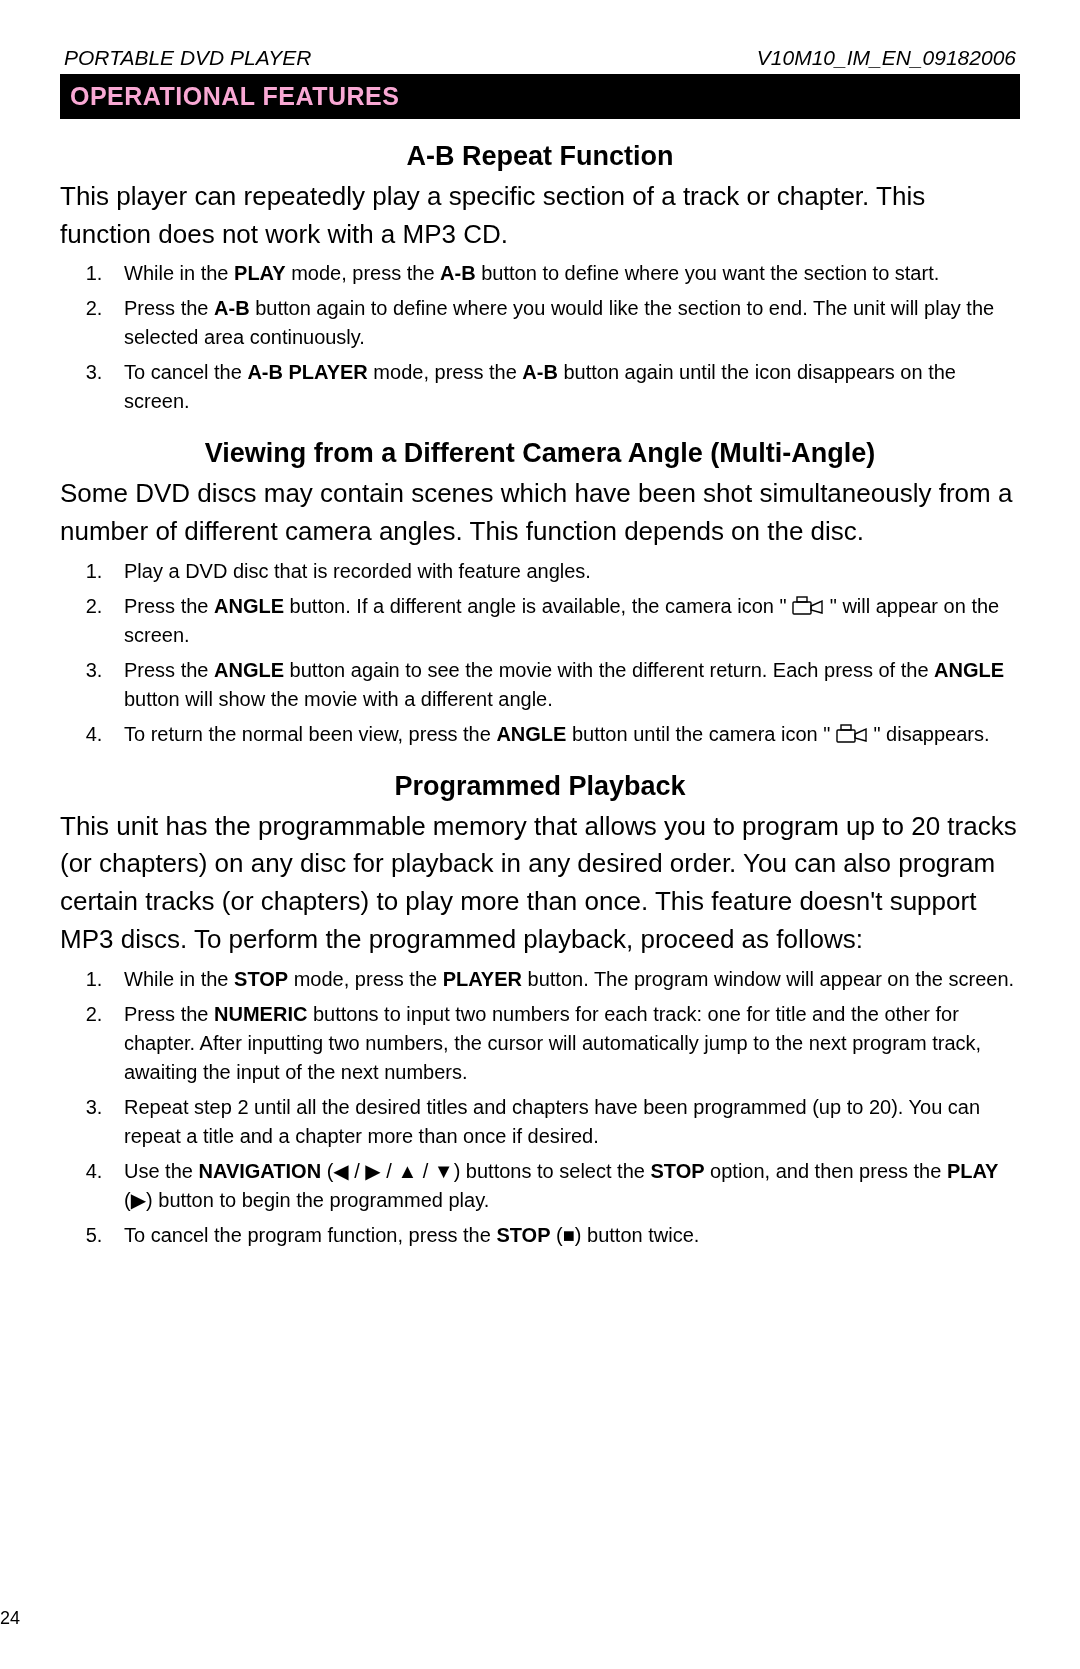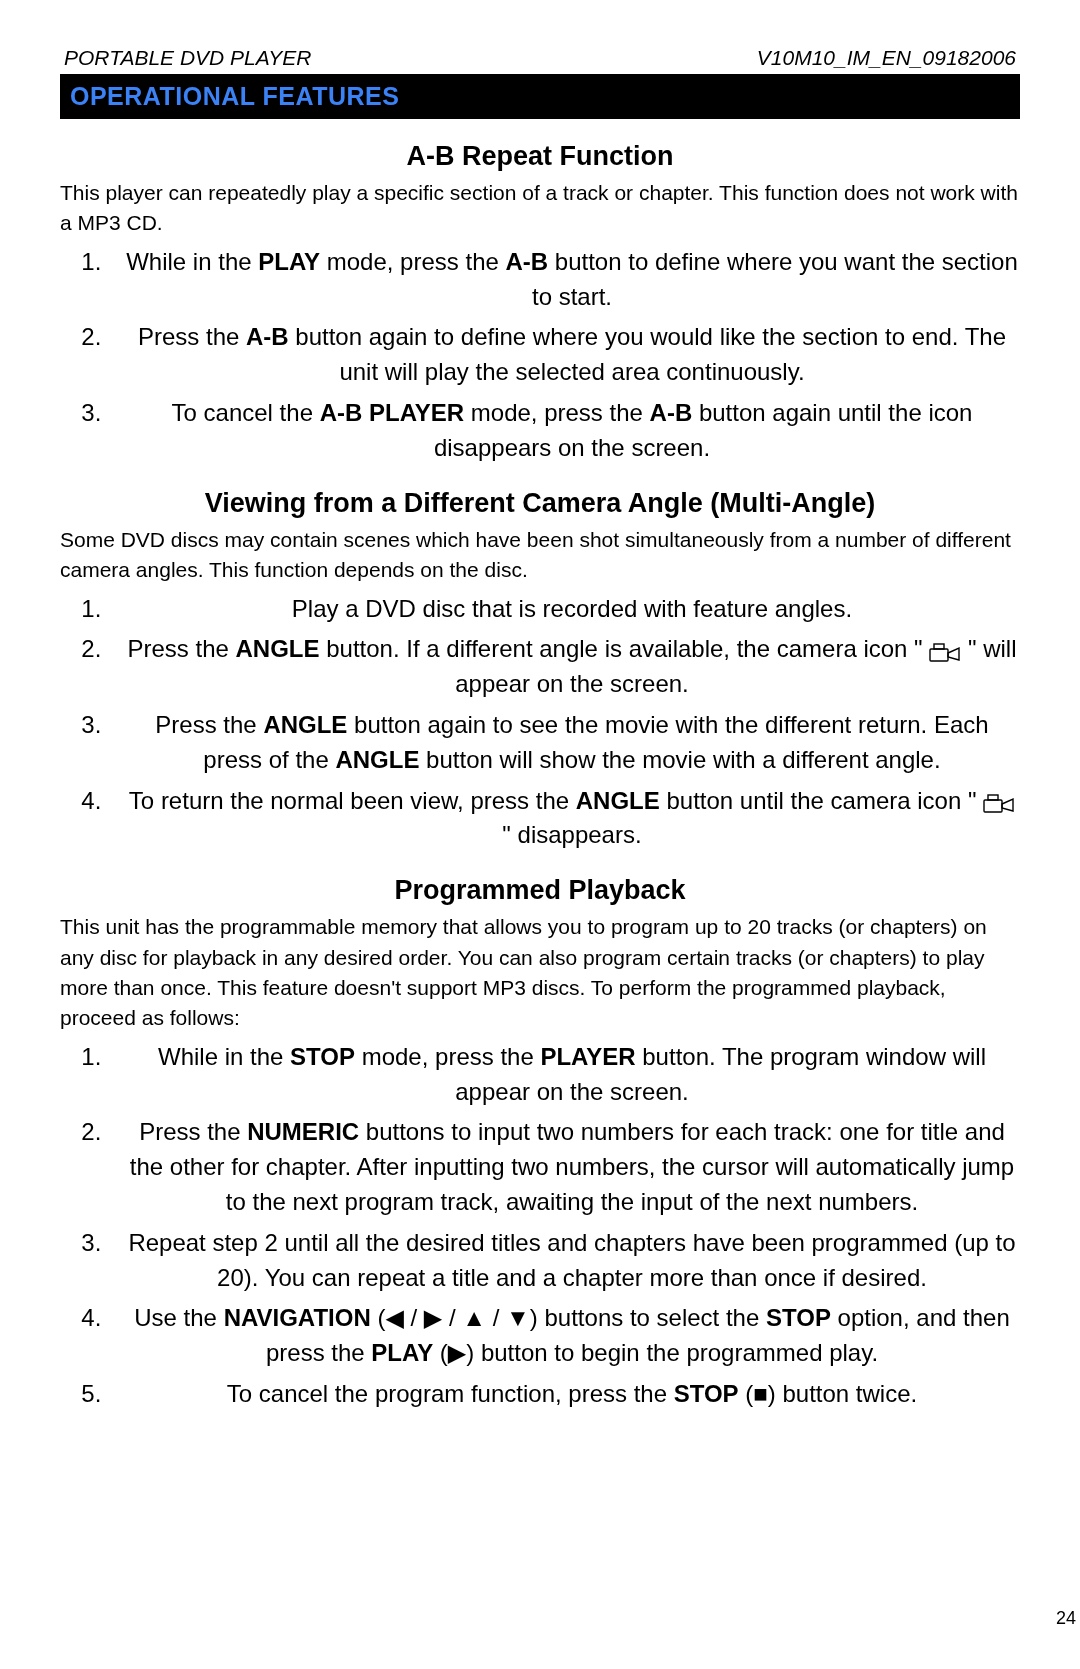--- a/index.html
+++ b/index.html
@@ -14,57 +14,56 @@
   }
   .header-row{
     display:flex;
     justify-content:space-between;
     font-style:italic;
     font-size:21px;
     padding:0 4px;
   }
   .section-bar{
     background:#000;
-    color:#3b82f6;
+    color:#f9a8d4;
     font-weight:bold;
     font-size:25px;
     letter-spacing:0.5px;
     padding:8px 10px 8px 10px;
     margin-top:4px;
   }
   .sub-heading{
     font-weight:bold;
     font-size:27px;
     margin-top:22px;
     margin-bottom:6px;
     text-align:center;
   }
   .body-text{
-    font-size:21px;
+    font-size:26px;
     line-height:1.45;
   }
   ol.steps{
     list-style:decimal;
     padding-left:48px;
     margin:6px 0 0 0;
-    font-size:24px;
+    font-size:20px;
     line-height:1.45;
-    text-align:center;
   }
   ol.steps > li{
     padding-left:16px;
     margin-bottom:6px;
   }
   .b{font-weight:bold;}
   .page-number{
     position:absolute;
     bottom:40px;
     left:0;
     right:4px;
-    text-align:right;
+    text-align:left;
     font-size:18px;
   }
   .cam-icon{
     display:inline-block;
     vertical-align:middle;
     width:32px;height:22px;
   }
   .sym{font-family:Arial,sans-serif;}
 </style>
 </head>

